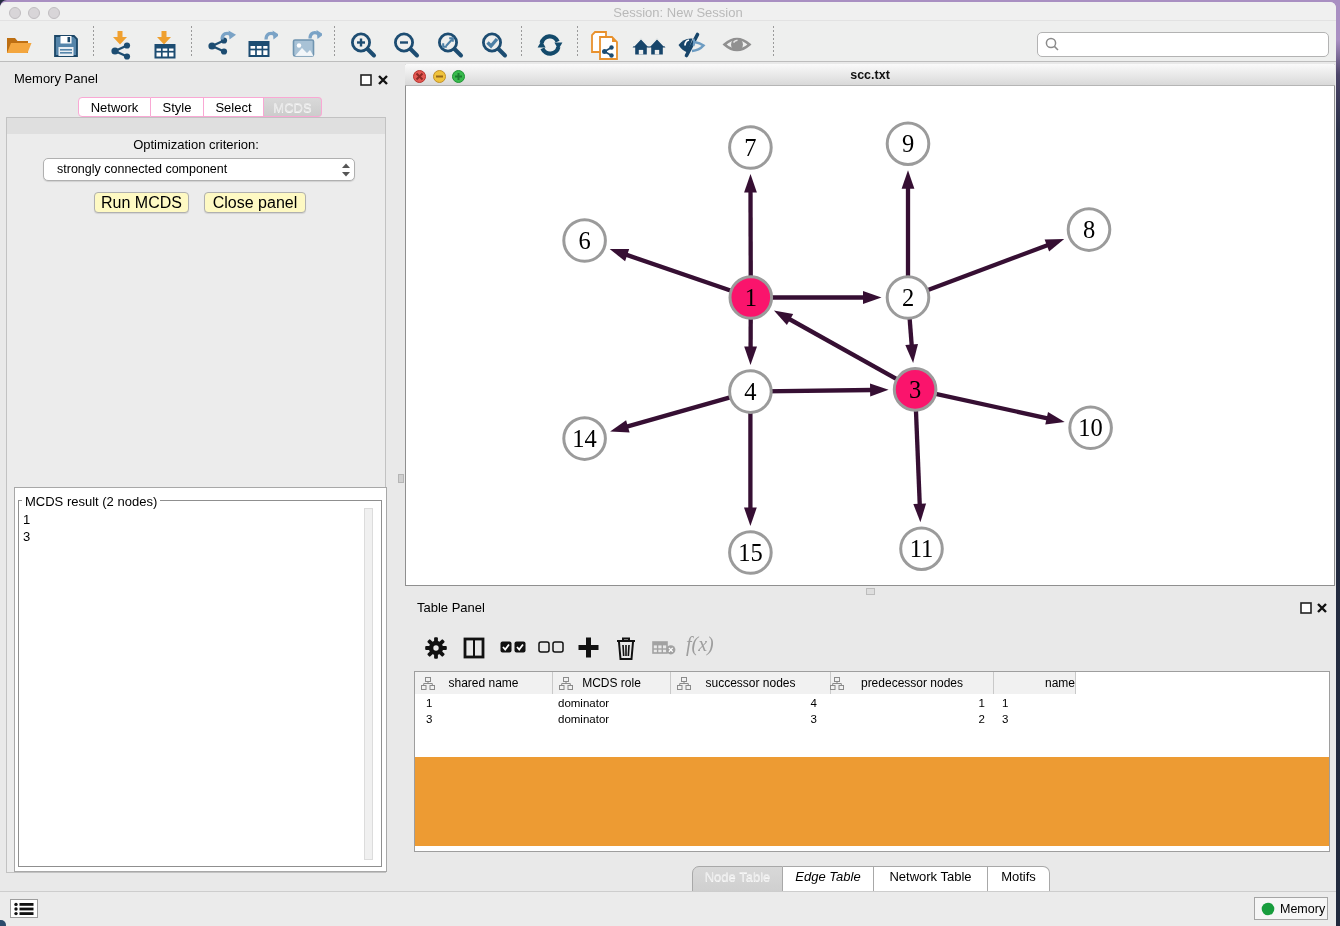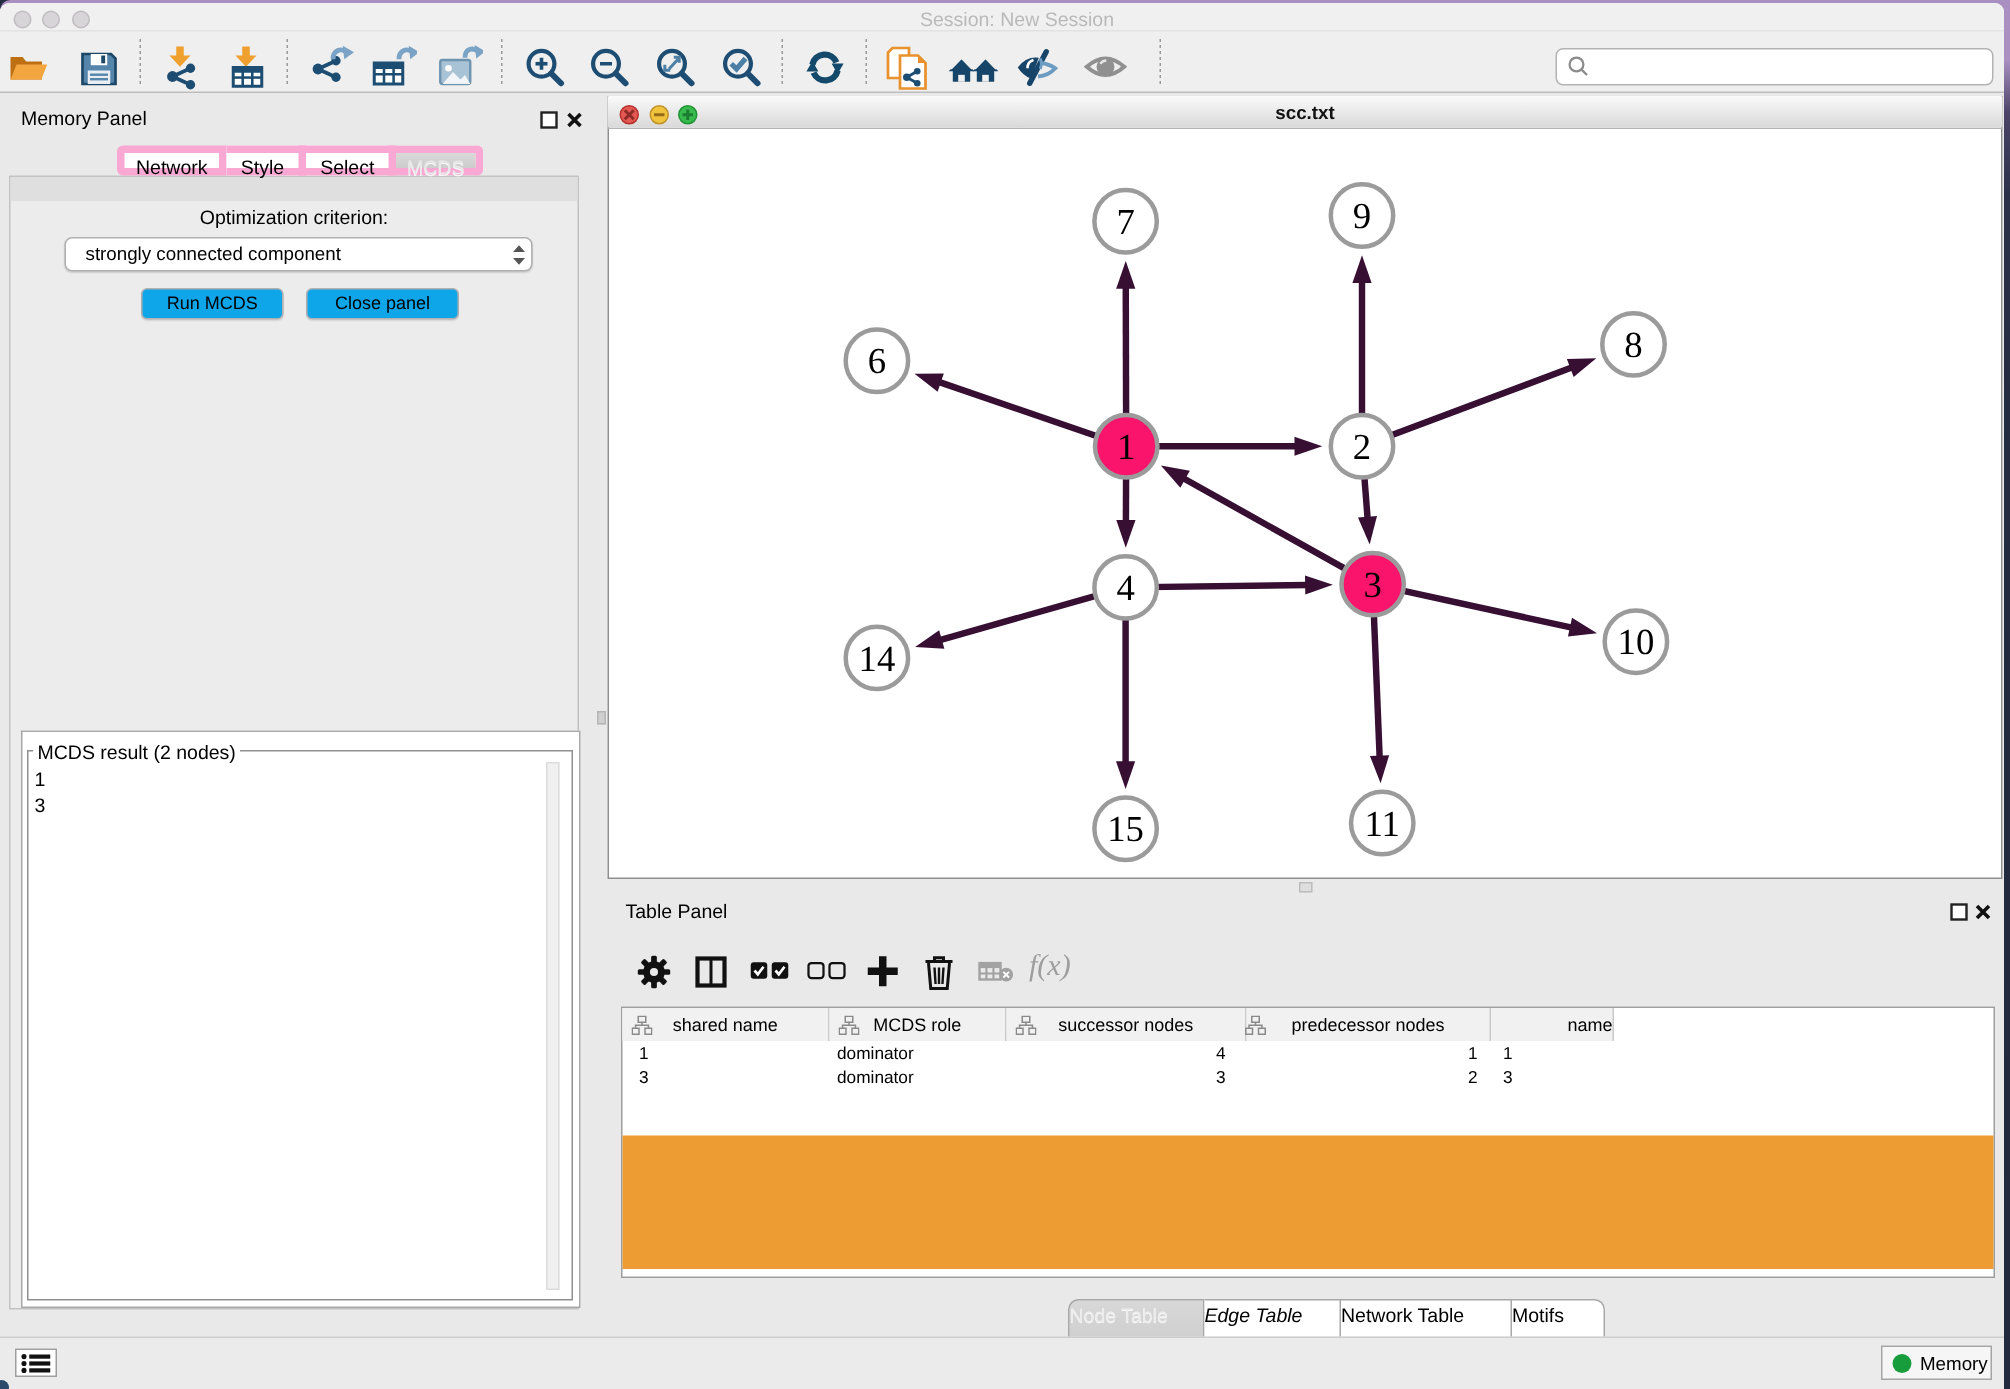--- a/index.html
+++ b/index.html
@@ -12,25 +12,25 @@
 #wtitle{left:0;top:5px;width:1336px;text-align:center;font-size:13px;color:#b9b9b9;padding-left:20px;}
 #toolbar{left:0;top:20px;width:1336px;height:42px;background:#eeefee;border-bottom:1px solid #bdbdbd;border-top:1px solid #e2e2e2;}
 .sep{top:26px;width:1px;height:32px;background-image:linear-gradient(#9a9a9a 55%,rgba(0,0,0,0) 0%);background-size:1px 4px;}
 .ticon{top:30px;}
 #search{left:1037px;top:32px;width:292px;height:25px;background:#fff;border:1px solid #b3b3b3;border-radius:5px;}
 
 #cp-title{left:14px;top:71px;font-size:13px;color:#000;}
 .wbtn{top:74px;}
 #cp-content{left:6px;top:117px;width:380px;height:756px;background:#ececec;border:1px solid #c2c2c2;}
 #cp-topstrip{left:7px;top:118px;width:378px;height:16px;background:#dfdfdf;}
-.tab{top:97px;height:20px;border:5px solid #f9a8d4;background:#fff;color:#000;font-size:13px;text-align:center;line-height:19px;}
+.tab{top:97px;height:20px;border:1px solid #f9a8d4;background:#fff;color:#000;font-size:13px;text-align:center;line-height:19px;}
 #tab-mcds{background:linear-gradient(#d9d9d9,#cccccc);color:#e8e8e8;text-shadow:0 1px 0 #f5f5f5;}
 #optlabel{left:6px;top:137px;width:380px;text-align:center;font-size:13px;color:#000;}
 #dropdown{left:43px;top:158px;width:312px;height:23px;background:#fff;border:1px solid #b0b0b0;border-radius:5px;box-shadow:0 1px 1px rgba(0,0,0,.12);font-size:12.5px;line-height:21px;padding-left:13px;color:#000;}
-.btn{top:192px;height:21px;background:#0ea5e9;border:1px solid #b0b0b0;border-radius:4px;box-shadow:0 1px 1px rgba(0,0,0,.1);font-size:12px;text-align:center;line-height:19px;color:#000;}
+.btn{top:192px;height:21px;background:#fef9c3;border:1px solid #b0b0b0;border-radius:4px;box-shadow:0 1px 1px rgba(0,0,0,.1);font-size:16px;text-align:center;line-height:19px;color:#000;}
 #resbox{left:14px;top:487px;width:373px;height:385px;background:#fff;border:1px solid #a8a8a8;}
 #fieldset{left:18px;top:500px;width:364px;height:367px;background:#fff;border:1px solid #8f8f8f;}
 #legend{left:22px;top:494px;background:#fff;padding:0 3px;font-size:13px;color:#000;}
 #scrolltrack{left:364px;top:508px;width:9px;height:352px;background:#f0f0f0;border:1px solid #dcdcdc;}
 #resline1{left:23px;top:512px;font-size:13px;color:#000;}
 #resline2{left:23px;top:529px;font-size:13px;color:#000;}
 
 #netpanel{left:405px;top:64px;width:930px;height:522px;border:1px solid #8f8f8f;background:#fff;}
 #nettitle{left:405px;top:64px;width:930px;height:22px;background:linear-gradient(#fafafa,#d9d9d9);border-bottom:1px solid #b5b5b5;border-radius:1px;}
 #netname{left:405px;top:68px;width:930px;text-align:center;font-size:12.5px;font-weight:700;color:#111;}
@@ -38,21 +38,21 @@
 #vdivider-handle{left:398px;top:474px;width:6px;height:9px;background:#cfcfcf;border:1px solid #b5b5b5;}
 #hdivider-handle{left:866px;top:588px;width:9px;height:7px;background:#dedede;border:1px solid #bdbdbd;}
 
 #tp-title{left:417px;top:600px;font-size:13px;color:#000;}
 #tblbox{left:414px;top:671px;width:916px;height:181px;background:#fff;border:1px solid #9e9e9e;}
 #thead{left:415px;top:672px;width:661px;height:22px;background:#f1f1f1;border-bottom:1px solid #bfbfbf;}
 .thcell{top:672px;height:22px;border-right:1px solid #c9c9c9;font-size:12px;color:#000;text-align:center;line-height:22px;background:#f1f1f1;}
 .trow{font-size:11.5px;color:#000;}
 #orange{left:415px;top:757px;width:914px;height:89px;background:#ed9b33;}
 
-.btab{top:866px;height:38px;background:#fff;border:1px solid #a8a8a8;font-size:13px;line-height:19px;color:#000;margin-left:20px;}
+.btab{top:866px;height:38px;background:#fff;border:1px solid #a8a8a8;font-size:13px;text-align:center;line-height:19px;color:#000;}
 #btab-node{background:linear-gradient(#d8d8d8,#cbcbcb);color:#ececec;text-shadow:0 1px 0 #f8f8f8;}
 
 #statusbar{left:0;top:891px;width:1336px;height:35px;background:#ebebeb;border-top:1px solid #cdcdcd;}
 #listbtn{left:10px;top:899px;width:28px;height:19px;background:#fff;border:1px solid #9e9e9e;}
 #membtn{left:1254px;top:897px;width:74px;height:23px;background:#f6f6f6;border:1px solid #a5a5a5;font-size:12px;color:#000;}
 </style></head><body>
 <div id="purple" class="abs"></div>
 <div id="strip" class="abs"></div>
 <div id="win" class="abs"></div>
 <div id="titlebar" class="abs"></div>

